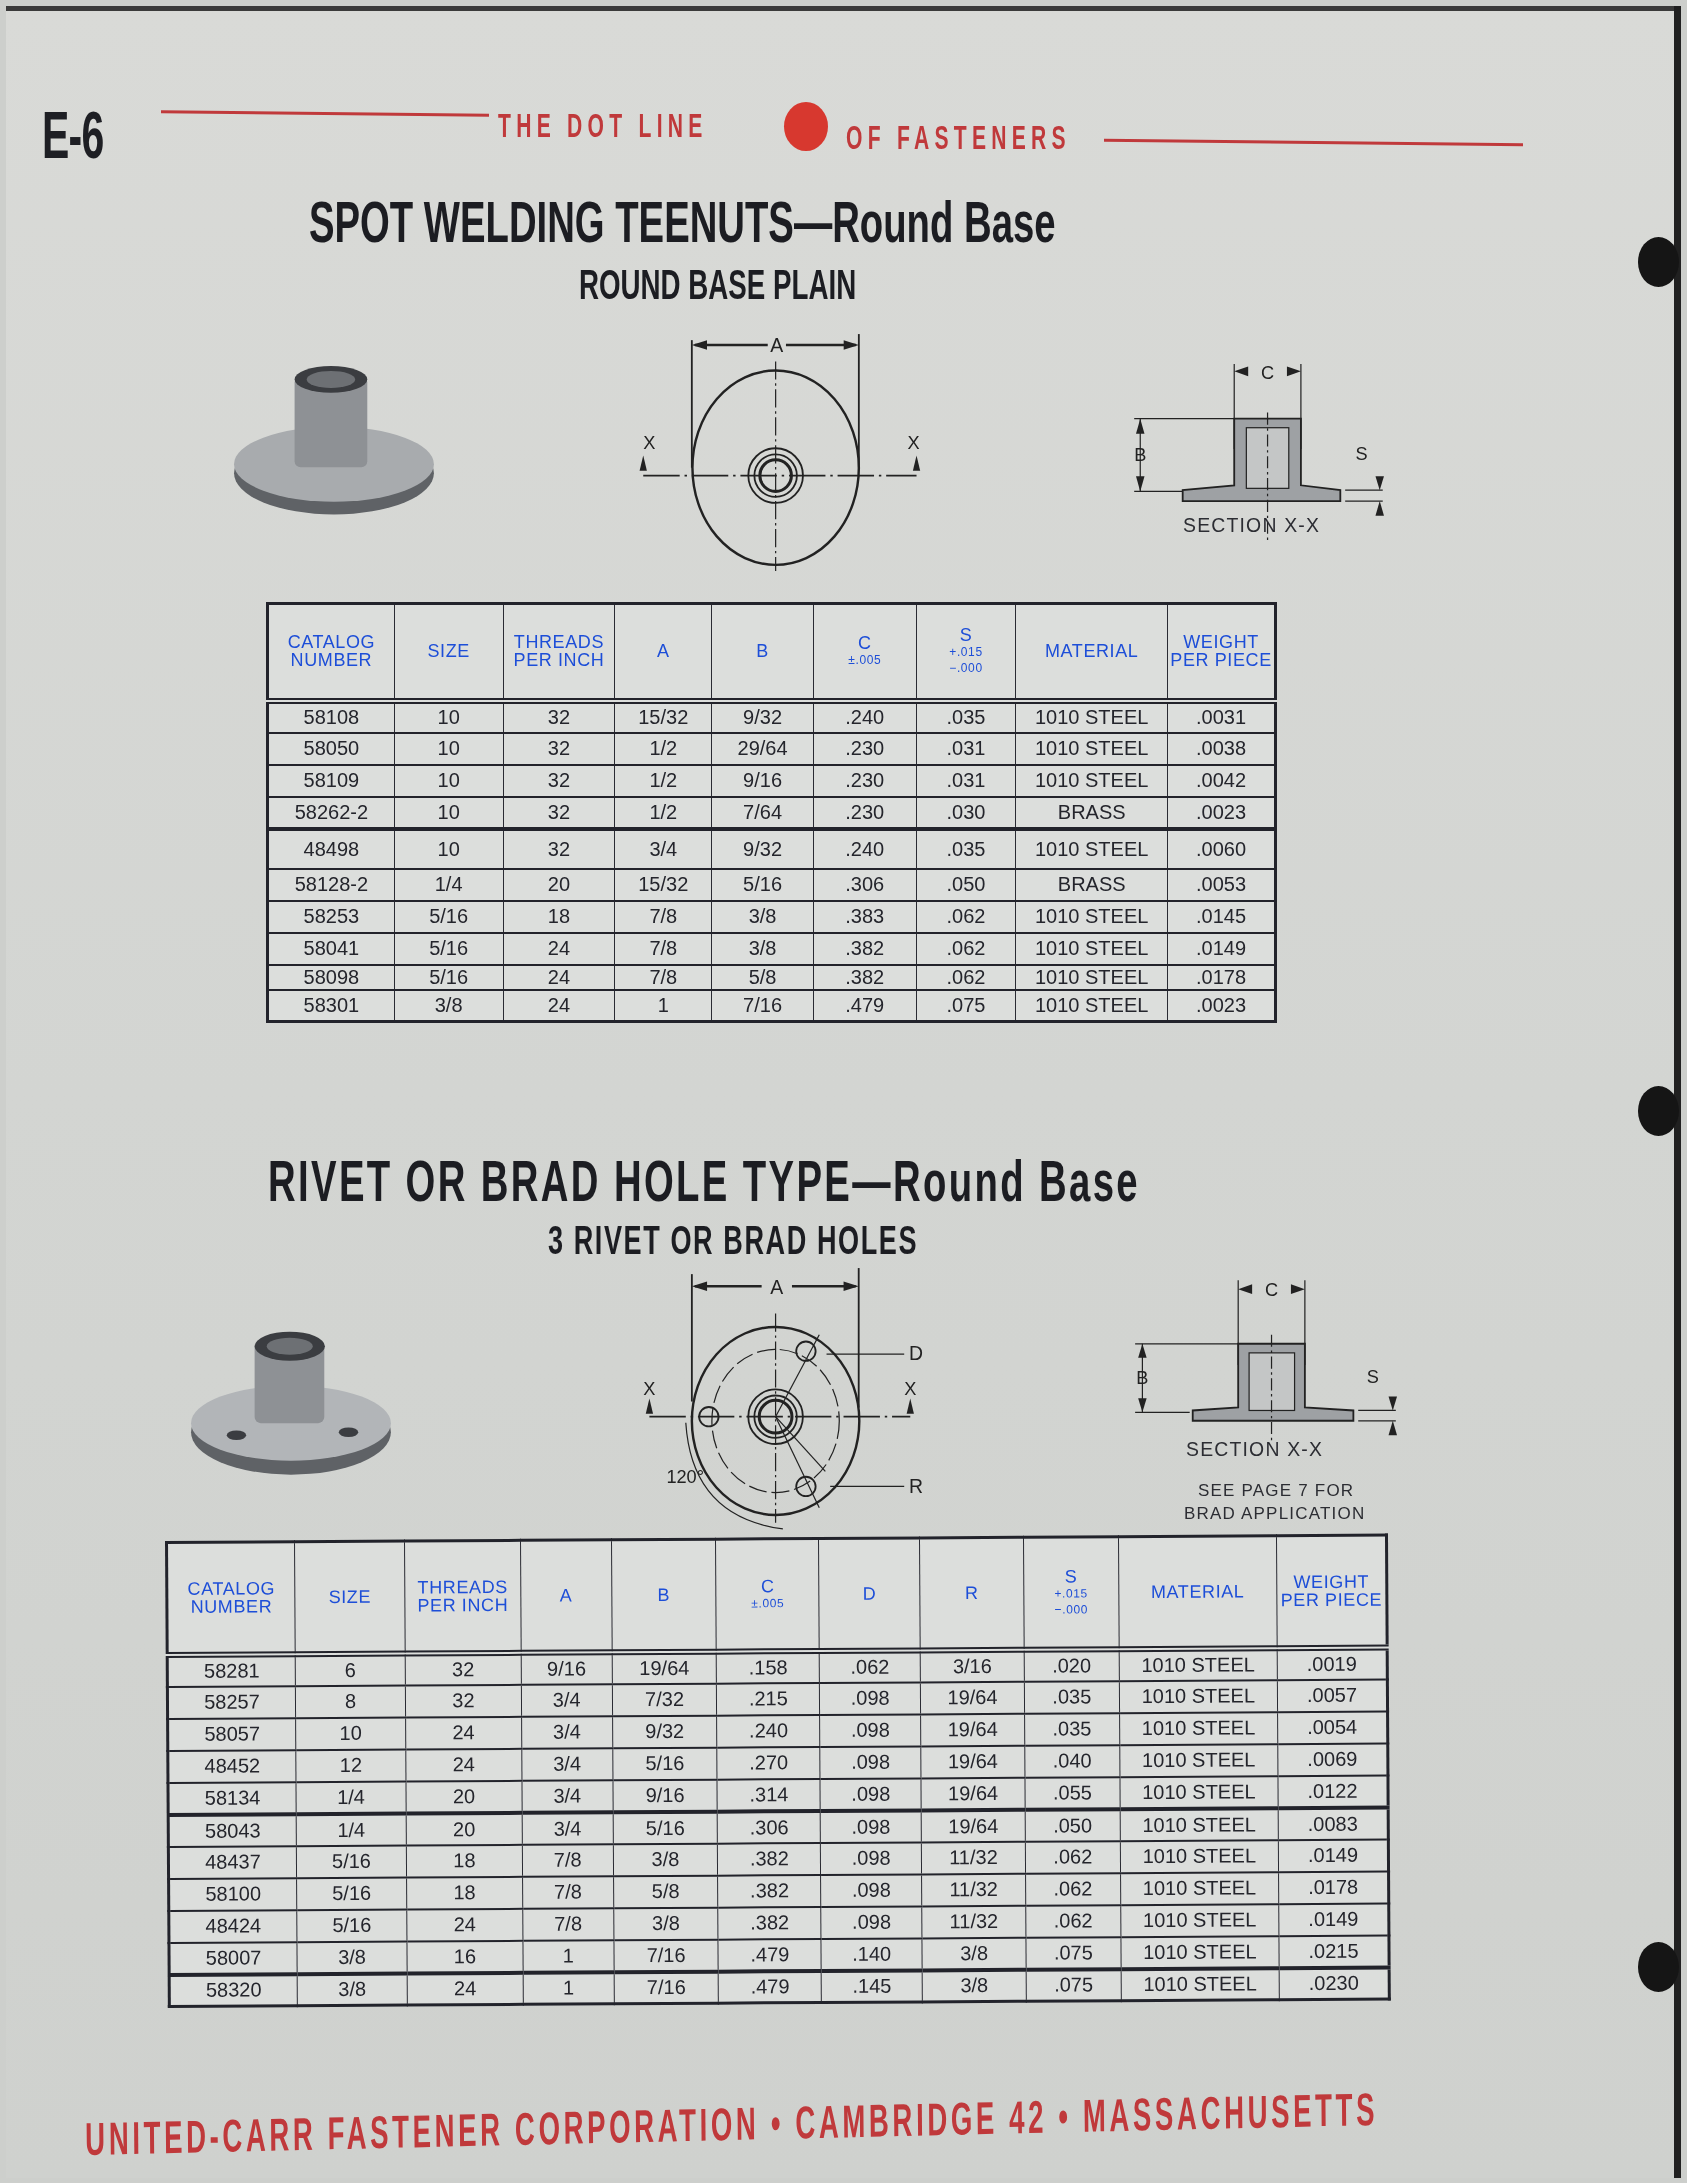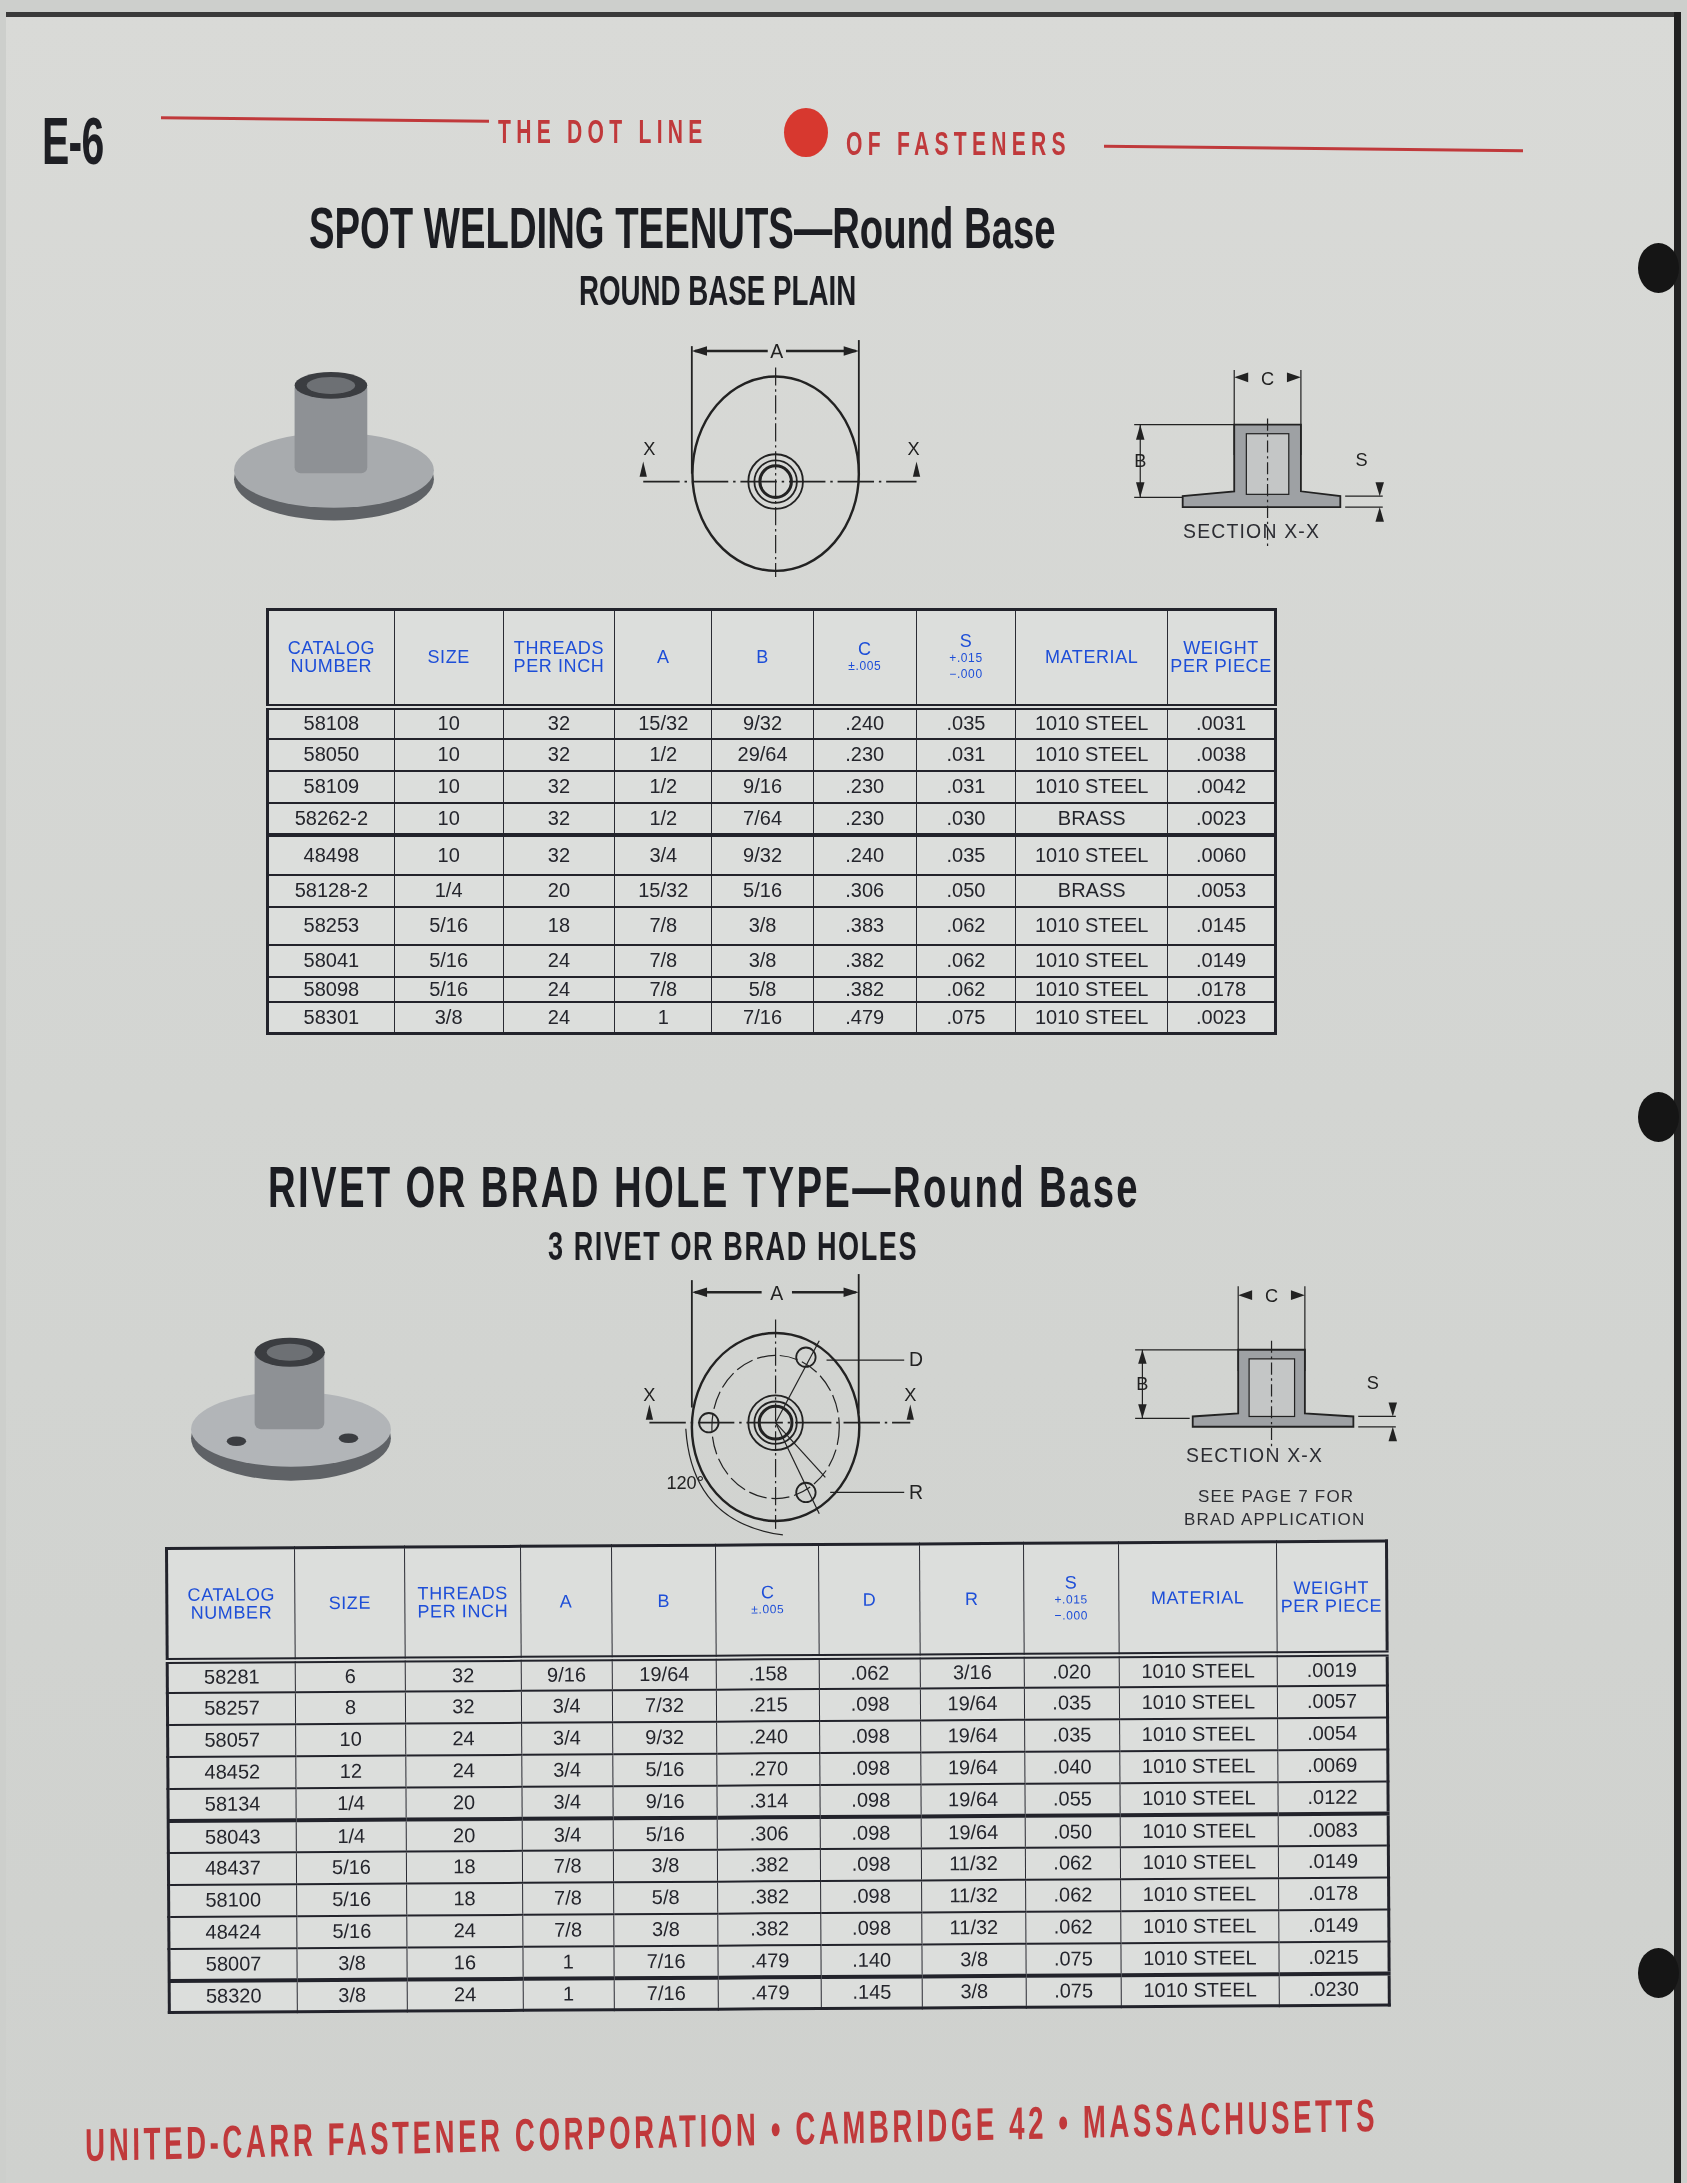--- a/index.html
+++ b/index.html
@@ -3,21 +3,21 @@
 <meta charset="utf-8">
 <style>
   html, body { margin: 0; padding: 0; }
   body {
     width: 1688px; height: 2183px; position: relative; overflow: hidden;
     background: #cdcfcc;
     font-family: "Liberation Sans", sans-serif;
     color: #1e1f24;
   }
   .page {
-    position: absolute; left: 6px; top: 12px; width: 1675px; height: 2172px;
+    position: absolute; left: 6px; top: 6px; width: 1675px; height: 2172px;
     background: linear-gradient(180deg, #d9dad7 0%, #d3d5d2 50%, #cfd1ce 100%);
   }
   .page-edge { position: absolute; right: 0; top: 0; width: 7.3px; height: 100%; background: #202020; }
   .page-edge-top { position: absolute; left: 0; top: 0; width: 100%; height: 4.9px; background: #3a3a3a; }
   .page-num {
     position: absolute; left: 36px; top: 91px;
     font-family: "Liberation Sans", sans-serif; font-weight: bold; font-size: 66px;
     transform: scaleX(0.62); transform-origin: left top; letter-spacing: -1.2px;
   }
   .rule { position: absolute; height: 3px; background: #c0393b; }
@@ -209,21 +209,21 @@
           <td>58128-2</td>
           <td>1/4</td>
           <td>20</td>
           <td>15/32</td>
           <td>5/16</td>
           <td>.306</td>
           <td>.050</td>
           <td>BRASS</td>
           <td>.0053</td>
         </tr>
-        <tr style="height: 38px;">
+        <tr style="height: 32px;">
           <td>58253</td>
           <td>5/16</td>
           <td>18</td>
           <td>7/8</td>
           <td>3/8</td>
           <td>.383</td>
           <td>.062</td>
           <td>1010 STEEL</td>
           <td>.0145</td>
         </tr>

